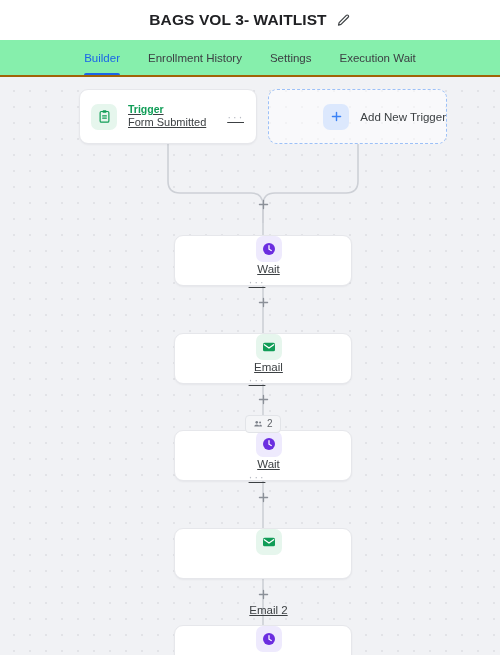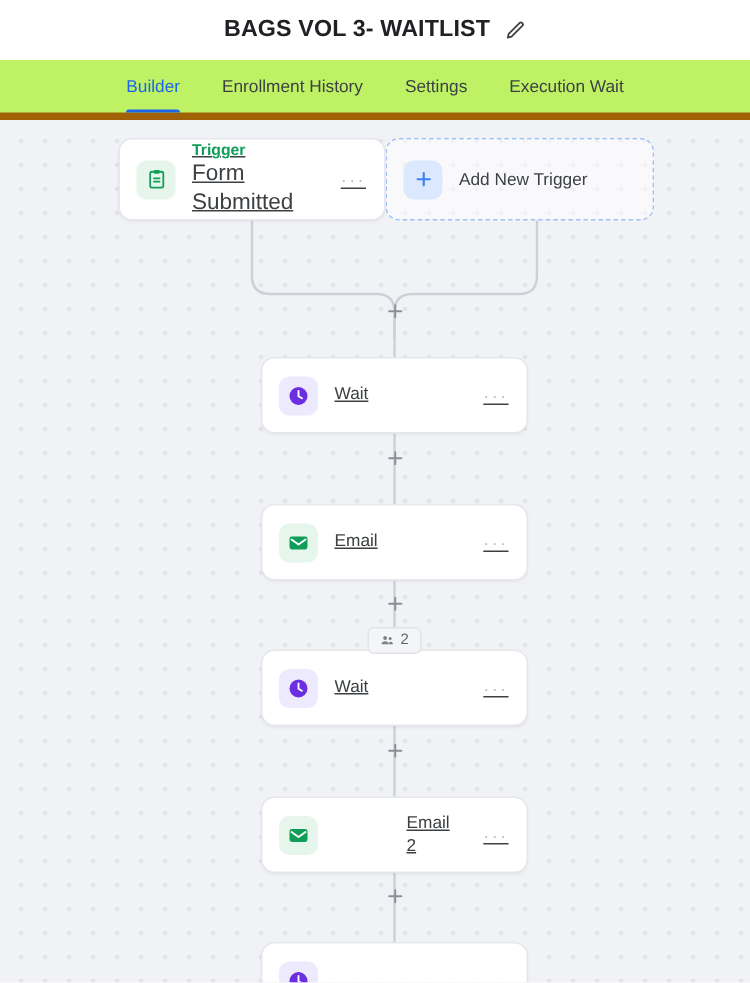--- a/index.html
+++ b/index.html
@@ -49,22 +49,22 @@
     height: 15px;
     display: block;
     cursor: pointer;
   }
   .edit-icon svg { display: block; }
 
   
   .tabbar {
     height: 35px;
     flex: 0 0 35px;
-    background: #bef264;
-    border-bottom: 5px solid #a16207;
+    background: #86efac;
+    border-bottom: 2px solid #a16207;
     display: flex;
     align-items: stretch;
     justify-content: center;
     gap: 0px;
   }
   .tab {
     position: relative;
     display: flex;
     align-items: center;
     padding: 0 14px;
@@ -135,21 +135,21 @@
     min-width: 0;
     line-height: 1.25;
   }
   .node-kicker {
     font-size: 10.5px;
     font-weight: bold;
     color: #109d57;
     display: block;
   }
   .node-sub {
-    font-size: 15px;
+    font-size: 11px;
     color: #3c4043;
     display: block;
   }
   .node-label {
     font-size: 11.5px;
     color: #3c4043;
     display: block;
   }
   .dots {
     flex: 0 0 auto;
@@ -159,48 +159,49 @@
     color: #b9bcc4;
     line-height: 1;
     cursor: pointer;
   }
 
   
   .trigger-node { left: 79px; top: 12px; width: 178px; height: 55px; }
   .add-trigger {
     position: absolute;
     z-index: 2;
-    left: 257px; top: 12px; width: 179px; height: 55px;
+    left: 268px; top: 12px; width: 179px; height: 55px;
     border: 1.6px dashed #9cc0f7;
     border-radius: 9px;
     background: rgba(255,255,255,0.55);
     display: flex;
     align-items: center;
     box-sizing: border-box;
     cursor: pointer;
+    justify-content: flex-end;
   }
   .plus-box {
     width: 26px; height: 26px;
     margin-left: 11px;
     flex: 0 0 26px;
     border-radius: 7px;
     background: #dce8fd;
     display: flex;
     align-items: center;
     justify-content: center;
   }
   .plus-box svg { display: block; }
   .add-trigger-label {
     margin-left: 11px;
     font-size: 11.5px;
     color: #3c4043;
   }
 
   
-  .step { left: 174px; width: 178px; height: 51px; }
+  .step { left: 174px; width: 178px; height: 51px; flex-direction: column; }
   .n-wait1  { top: 158px; }
   .n-email1 { top: 256px; }
   .n-wait2  { top: 353px; }
   .n-email2 { top: 451px; gap: 48px; }
   .n-last   { top: 548px; }
 
   
   .wire-plus {
     position: absolute;
     z-index: 3;

